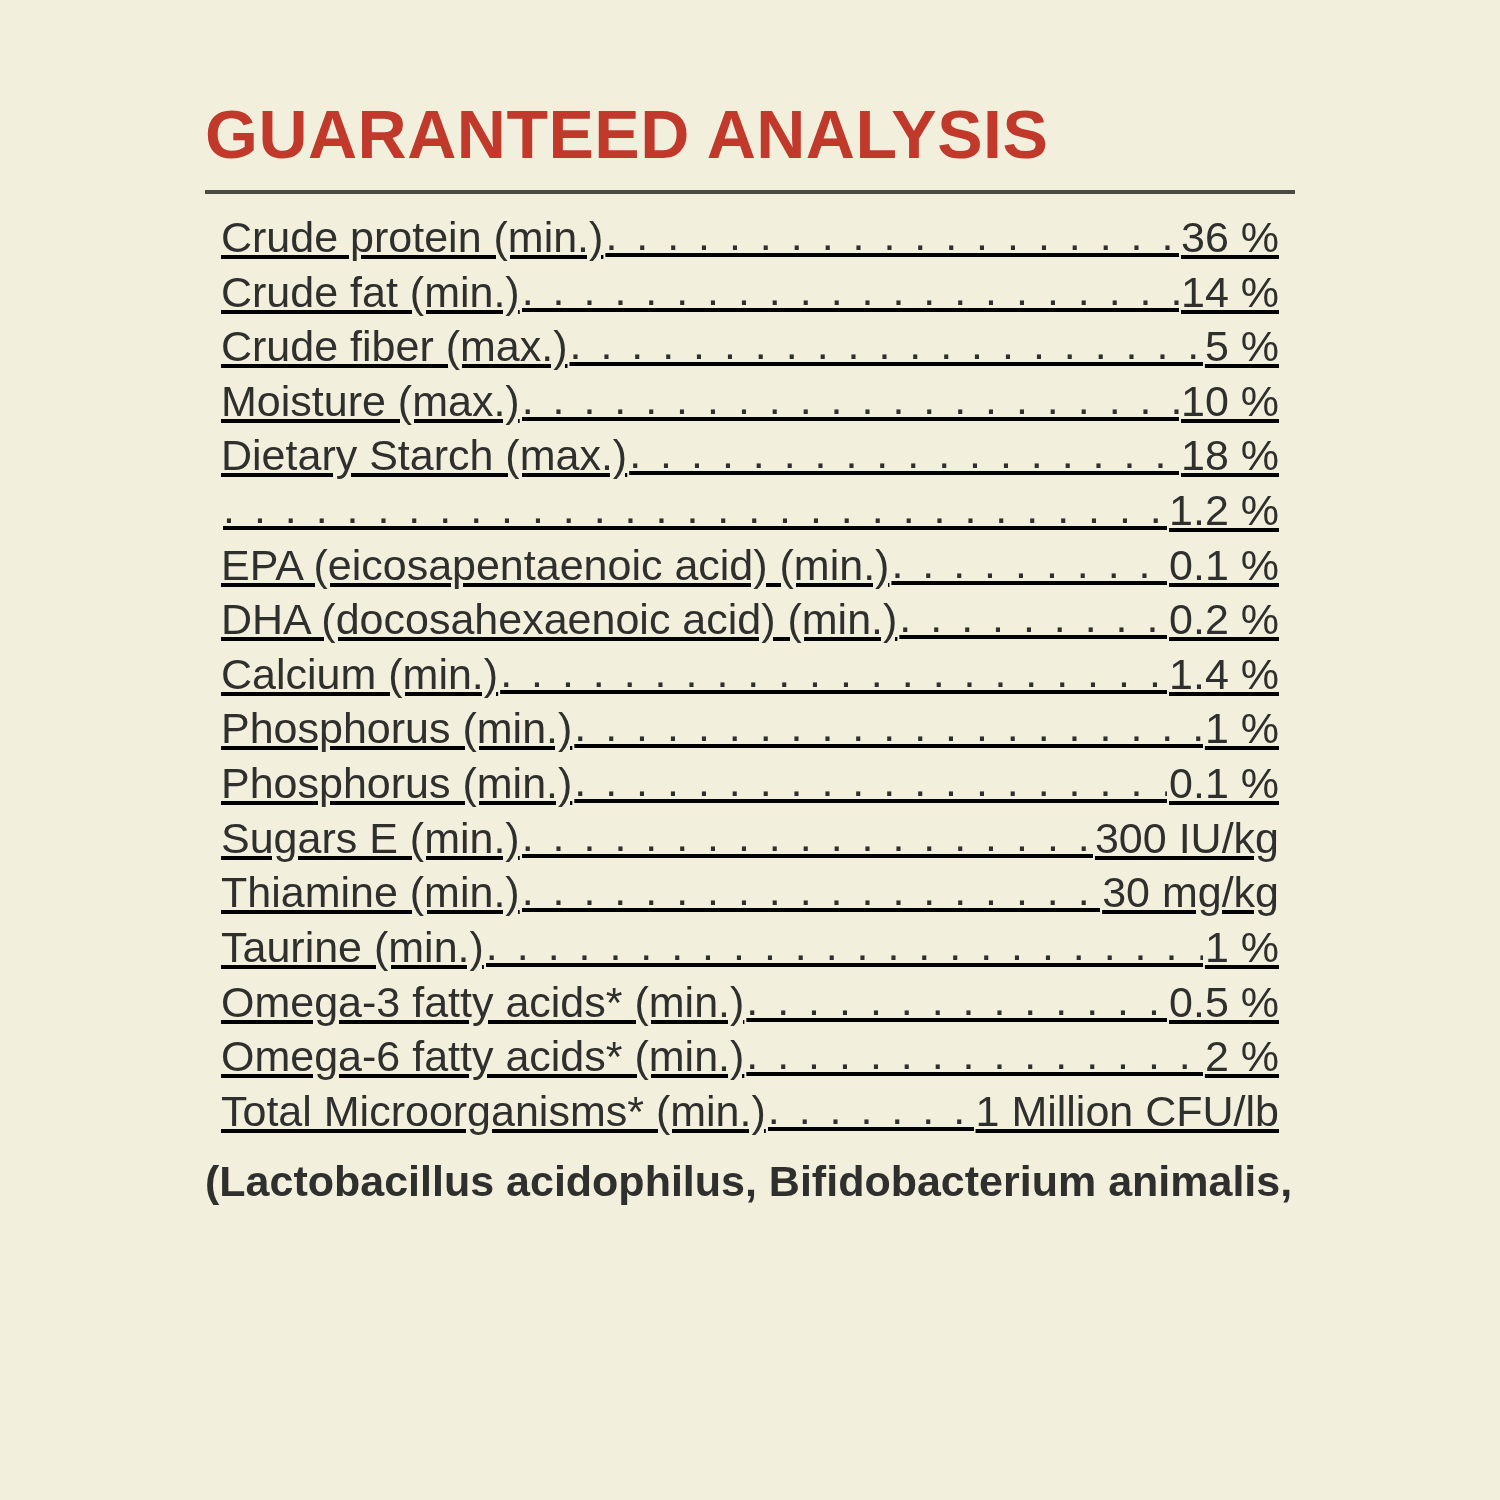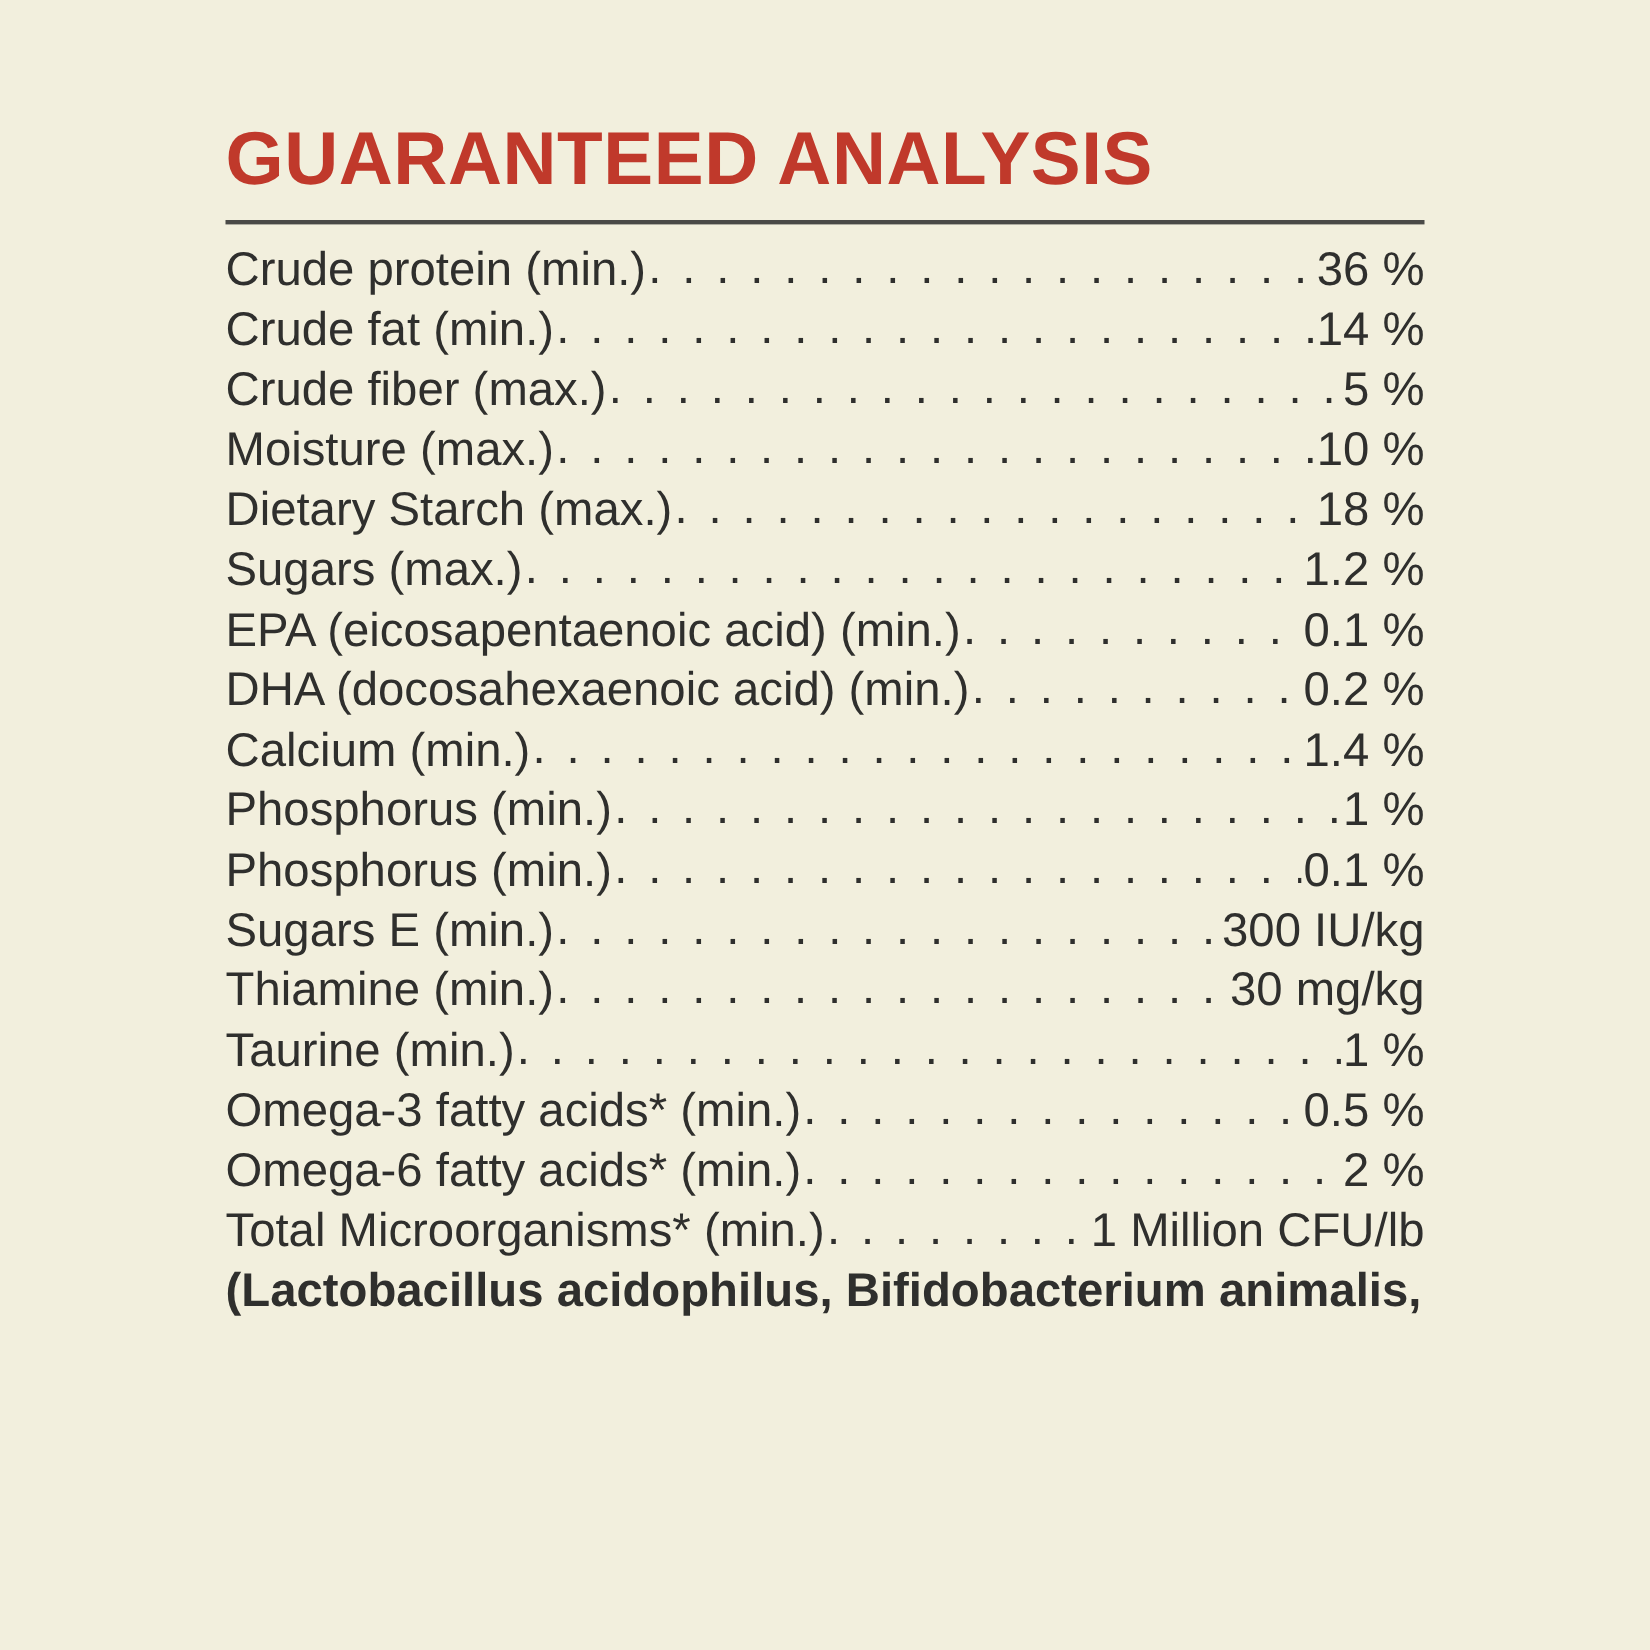--- a/index.html
+++ b/index.html
@@ -9,43 +9,44 @@
   body {
     width: 1500px;
     height: 1500px;
     background: #f2efdd;
     font-family: "Liberation Sans", sans-serif;
     overflow: hidden;
   }
   .panel {
     position: absolute;
     left: 205px;
-    top: 110px;
+    top: 100px;
     width: 1090px;
   }
   .title {
     font-family: "Liberation Sans", sans-serif;
     font-size: 68px;
     font-weight: bold;
     letter-spacing: 0.5px;
     color: #c0392b;
     line-height: 1.0;
     margin: 0 0 22px 0;
     white-space: nowrap;
   }
   .rule {
     height: 4px;
     background: #4a4a47;
     width: 100%;
     margin-bottom: 14px;
   }
   .ga-list {
     list-style: none;
-    margin: 0;
+    margin: 16px;
     padding: 0;
+    text-decoration: underline;
   }
   .ga-row {
     display: flex;
     align-items: baseline;
     font-size: 43px;
     color: #2f2f2d;
     line-height: 1.27;
     white-space: nowrap;
   }
   .ga-label {
@@ -107,21 +108,20 @@
       <span class="ga-label">Moisture (max.)</span>
       <span class="ga-dots">. . . . . . . . . . . . . . . . . . . . . . . . . . . . . . . . . . . . . . . . . . . . . . . . . . . . . . . . . . . . . .</span>
       <span class="ga-value">10 %</span>
     </li>
     <li class="ga-row">
       <span class="ga-label">Dietary Starch (max.)</span>
       <span class="ga-dots">. . . . . . . . . . . . . . . . . . . . . . . . . . . . . . . . . . . . . . . . . . . . . . . . . . . . . . . . . . . . . .</span>
       <span class="ga-value">18 %</span>
     </li>
     <li class="ga-row">
-      <span class="ga-label">Sugars (max.)</span>
       <span class="ga-dots">. . . . . . . . . . . . . . . . . . . . . . . . . . . . . . . . . . . . . . . . . . . . . . . . . . . . . . . . . . . . . .</span>
       <span class="ga-value">1.2 %</span>
     </li>
     <li class="ga-row">
       <span class="ga-label">EPA (eicosapentaenoic acid) (min.)</span>
       <span class="ga-dots">. . . . . . . . . . . . . . . . . . . . . . . . . . . . . . . . . . . . . . . . . . . . . . . . . . . . . . . . . . . . . .</span>
       <span class="ga-value">0.1 %</span>
     </li>
     <li class="ga-row">
       <span class="ga-label">DHA (docosahexaenoic acid) (min.)</span>

